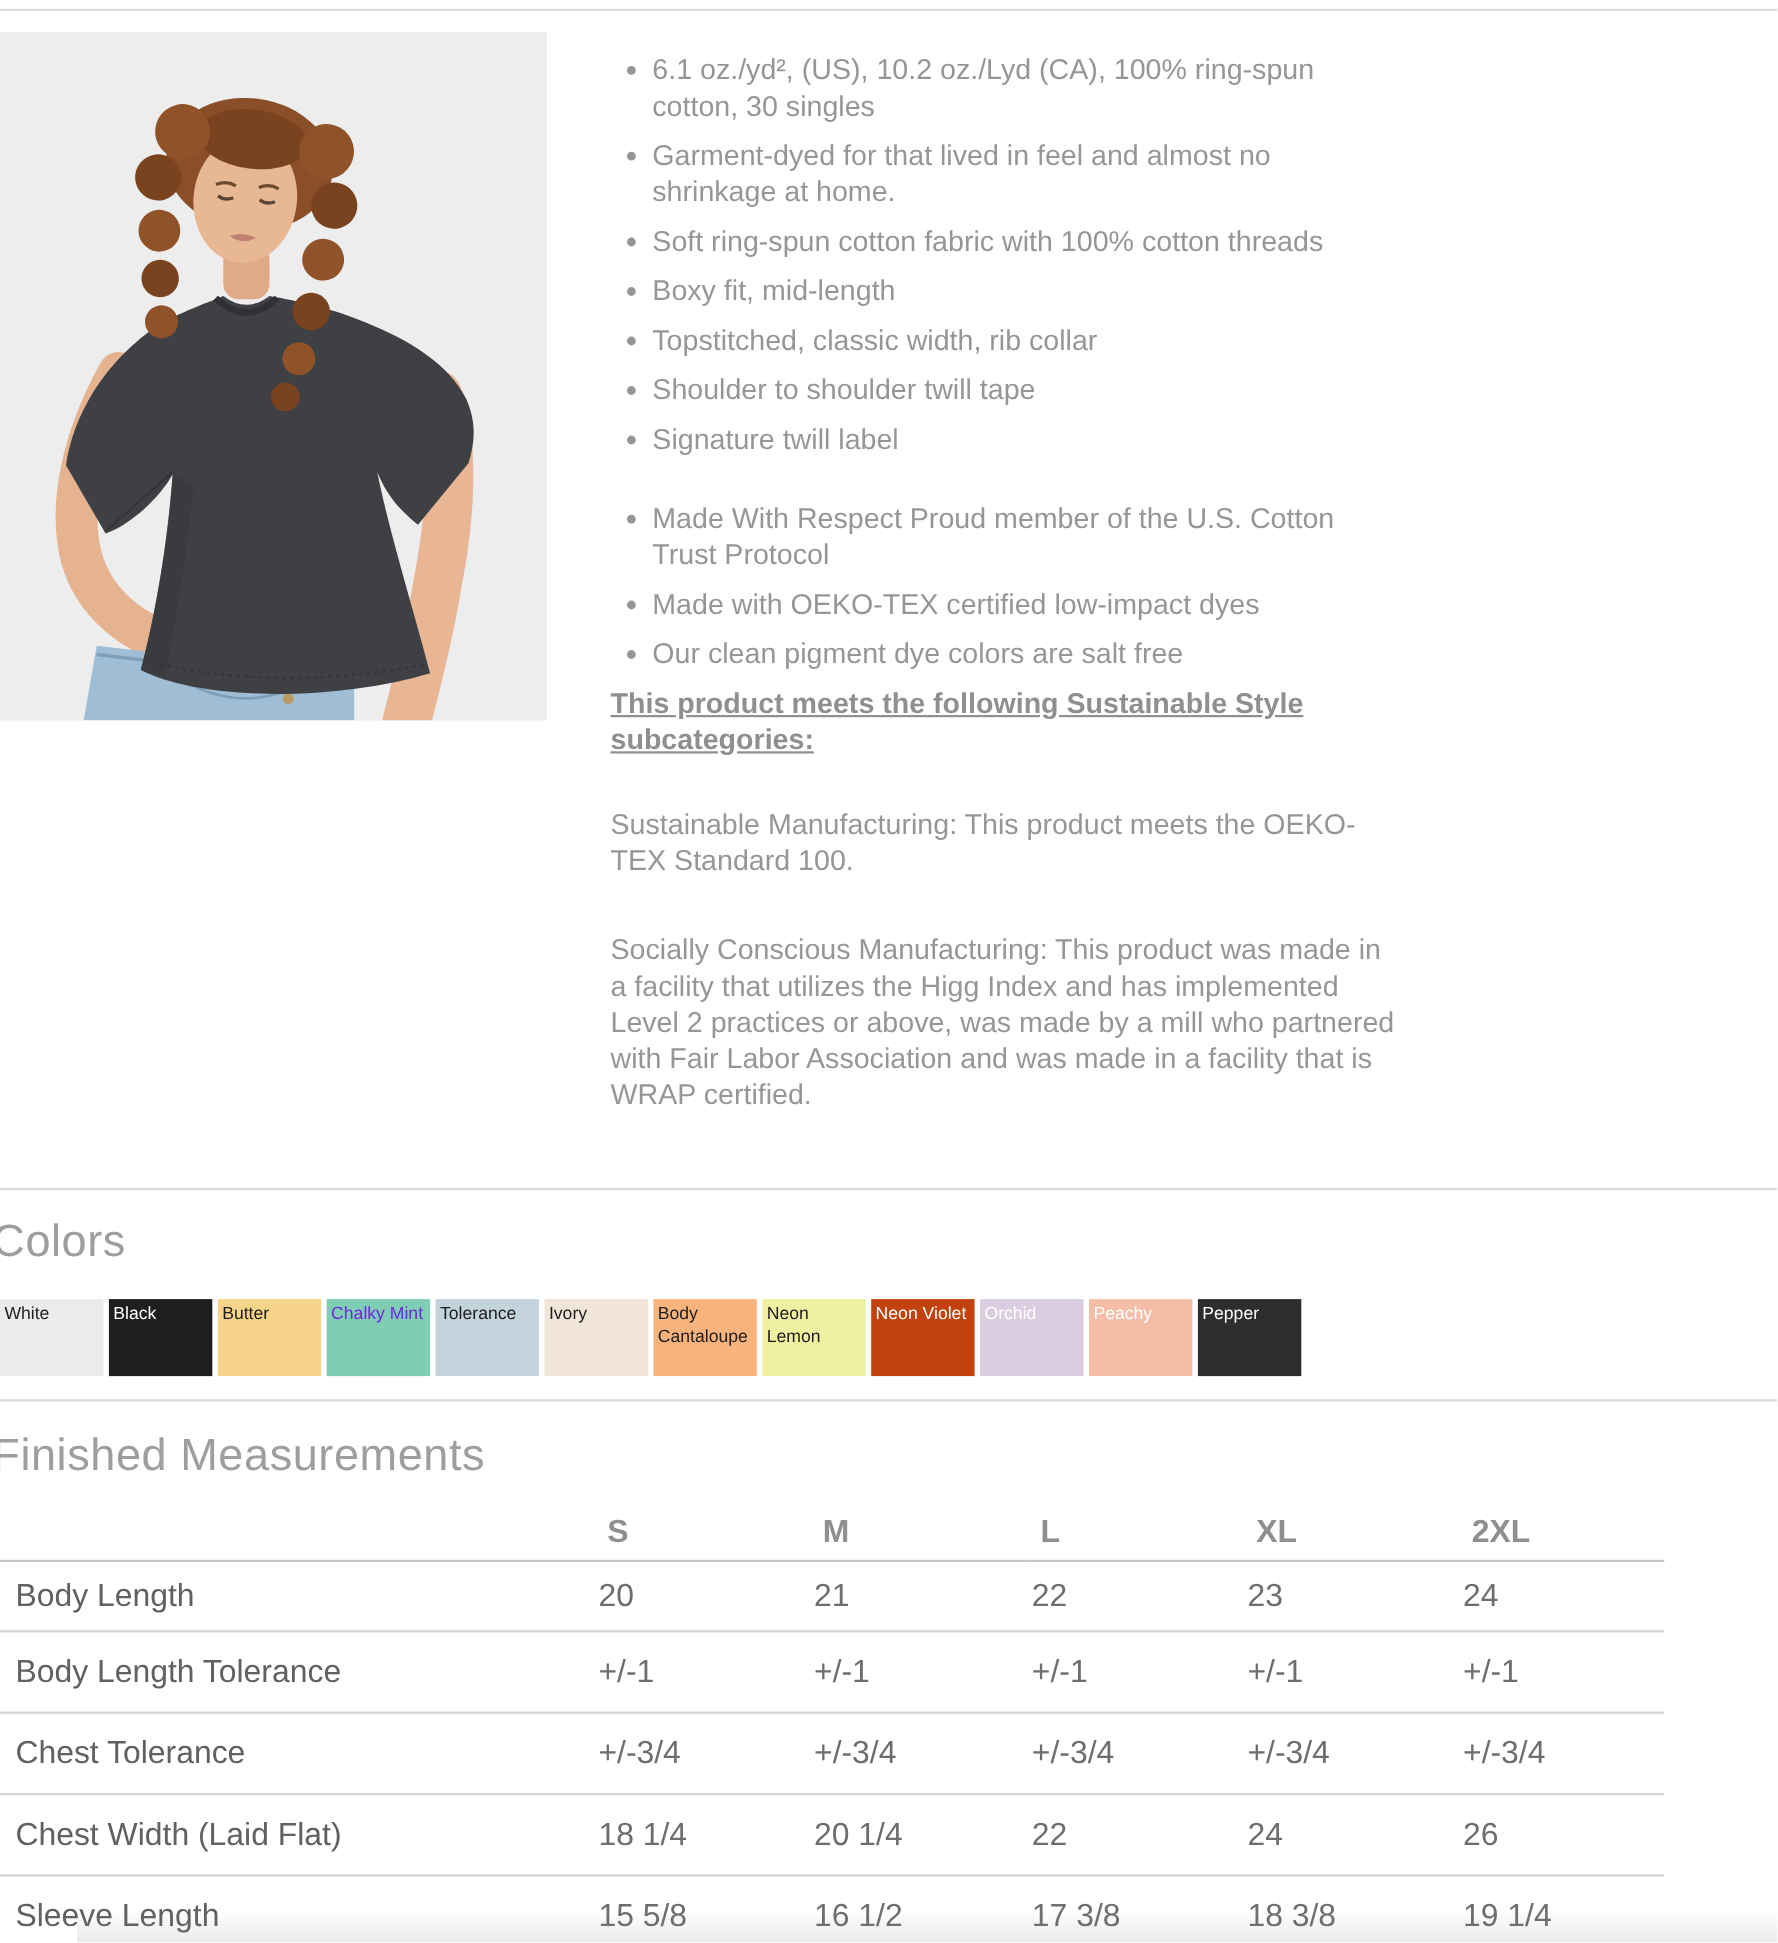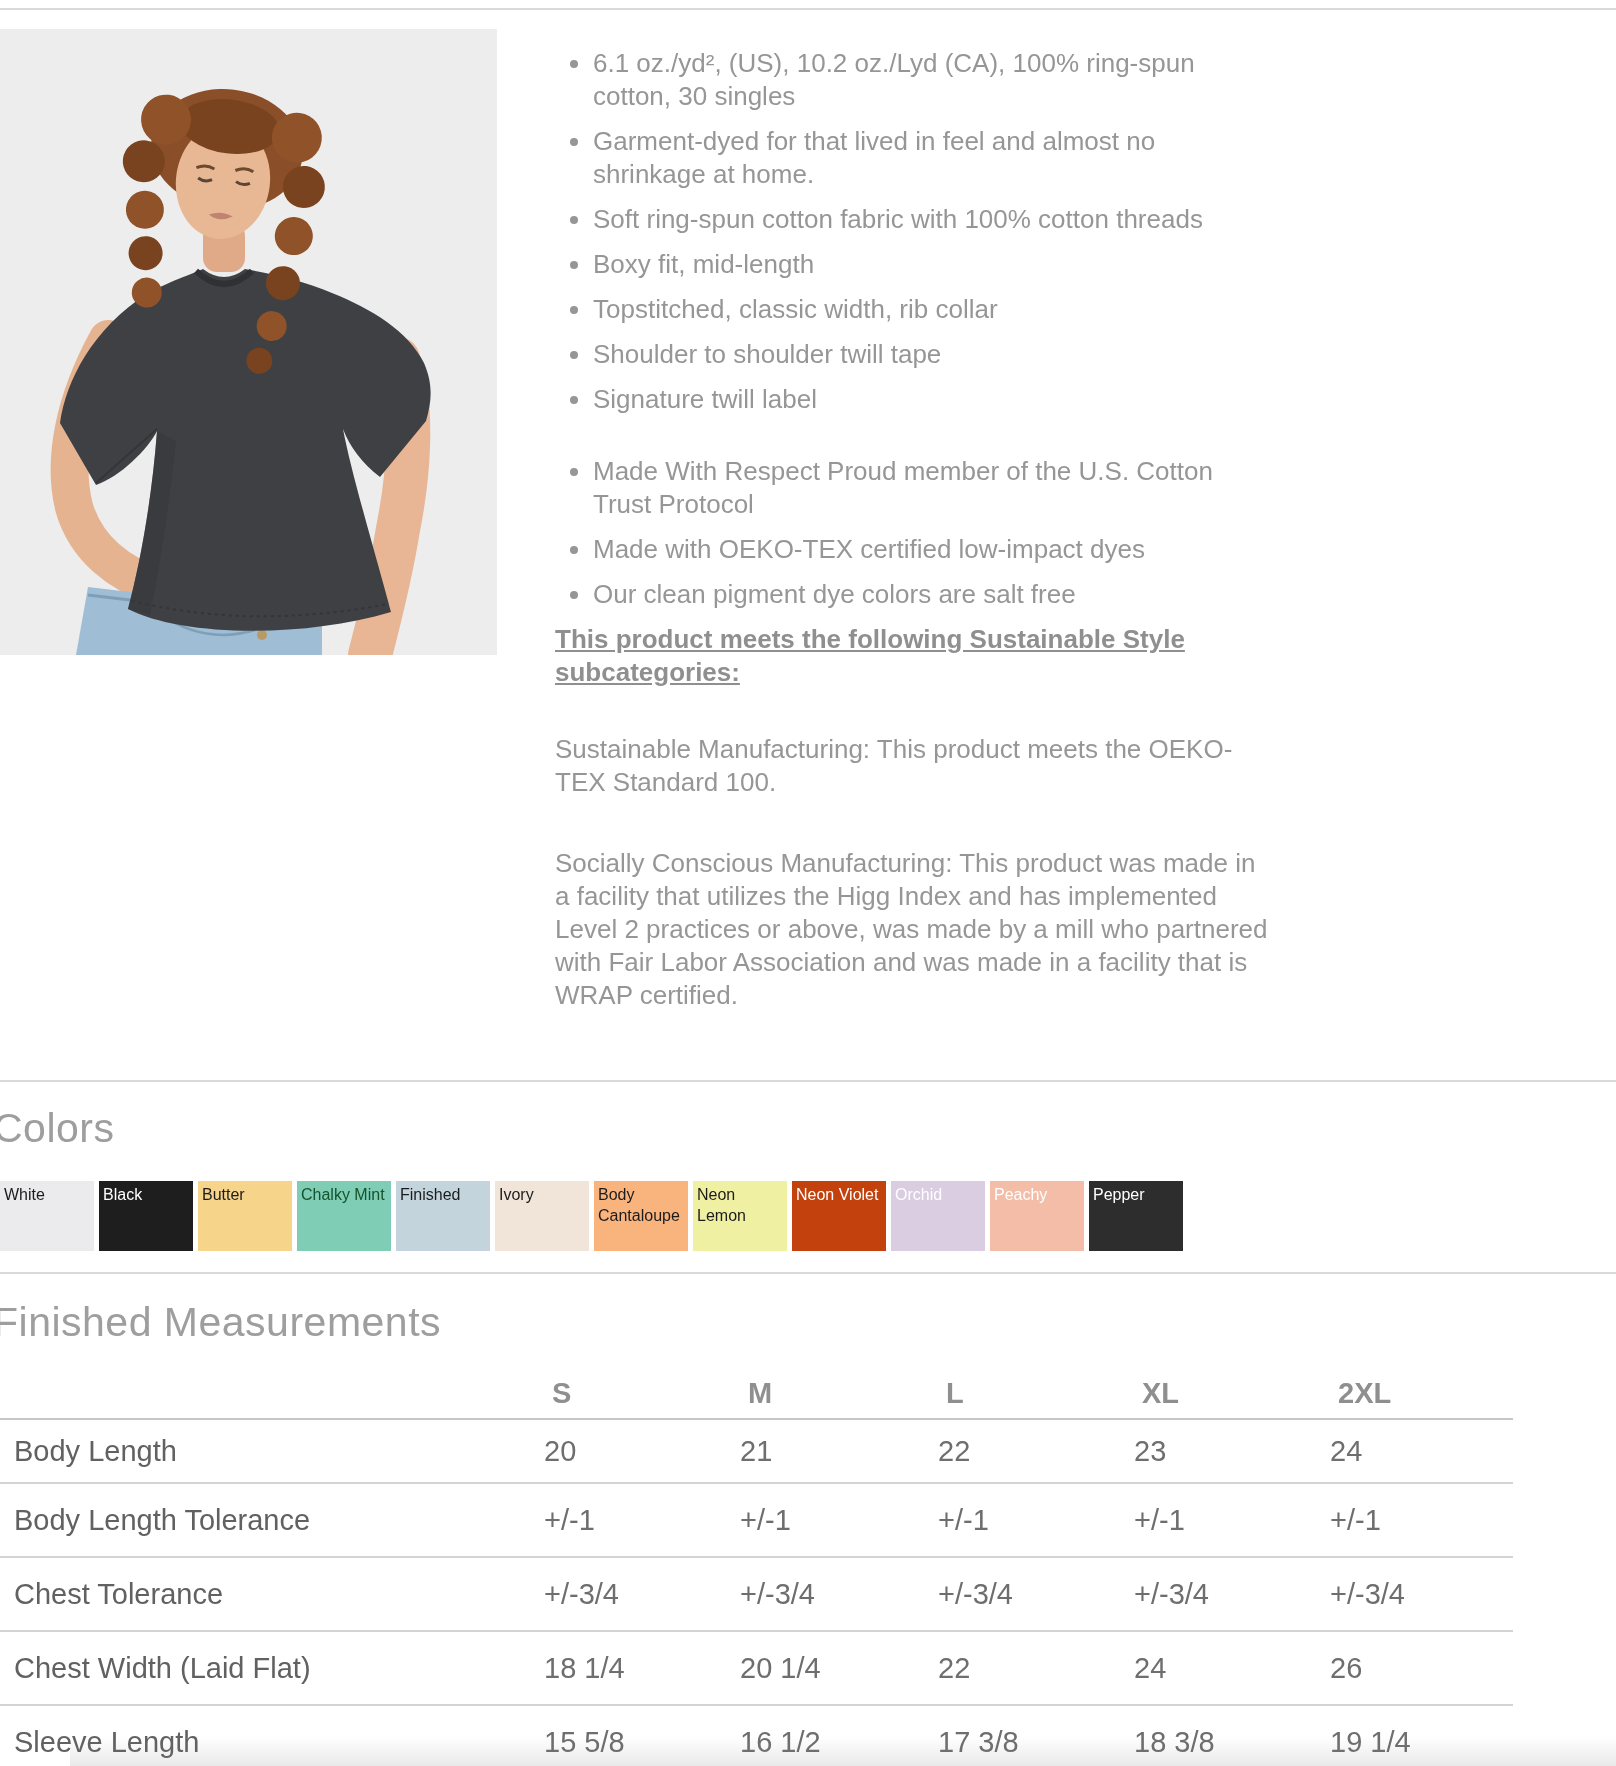--- a/index.html
+++ b/index.html
@@ -149,22 +149,22 @@
 with Fair Labor Association and was made in a facility that is
 WRAP certified.</p>
   </div>
 
   <div class="hr" style="top:1080px;"></div>
   <h2 class="section-title" style="top:1104px;">Colors</h2>
   <div class="swatch-row">
     <div class="swatch" style="background-color: rgb(235, 235, 237); color: rgb(28, 28, 28);"><span>White</span></div>
     <div class="swatch" style="background-color: rgb(30, 30, 30); color: rgb(255, 255, 255);"><span>Black</span></div>
     <div class="swatch" style="background-color: rgb(246, 212, 137); color: rgb(28, 28, 28);"><span>Butter</span></div>
-    <div class="swatch" style="background-color: rgb(128, 205, 182); color: #14532d;"><span>Chalky Mint</span></div>
-    <div class="swatch" style="background-color: rgb(195, 212, 221); color: rgb(28, 28, 28);"><span>Finished</span></div>
+    <div class="swatch" style="background-color: rgb(128, 205, 182); color: #6d28d9;"><span>Chalky Mint</span></div>
+    <div class="swatch" style="background-color: rgb(195, 212, 221); color: rgb(28, 28, 28);"><span>Tolerance</span></div>
     <div class="swatch" style="background-color: rgb(241, 229, 218); color: rgb(28, 28, 28);"><span>Ivory</span></div>
     <div class="swatch" style="background-color: rgb(249, 180, 126); color: rgb(28, 28, 28);"><span>Body Cantaloupe</span></div>
     <div class="swatch" style="background-color: rgb(240, 240, 162); color: rgb(28, 28, 28);"><span>Neon Lemon</span></div>
     <div class="swatch" style="background-color: #c2410c; color: rgb(255, 255, 255);"><span>Neon Violet</span></div>
     <div class="swatch" style="background-color: rgb(218, 205, 225); color: rgb(255, 255, 255);"><span>Orchid</span></div>
     <div class="swatch" style="background-color: rgb(243, 189, 167); color: rgb(255, 255, 255);"><span>Peachy</span></div>
     <div class="swatch" style="background-color: rgb(45, 45, 45); color: rgb(255, 255, 255);"><span>Pepper</span></div>
   </div>
 
   <div class="hr" style="top:1272px;"></div>

